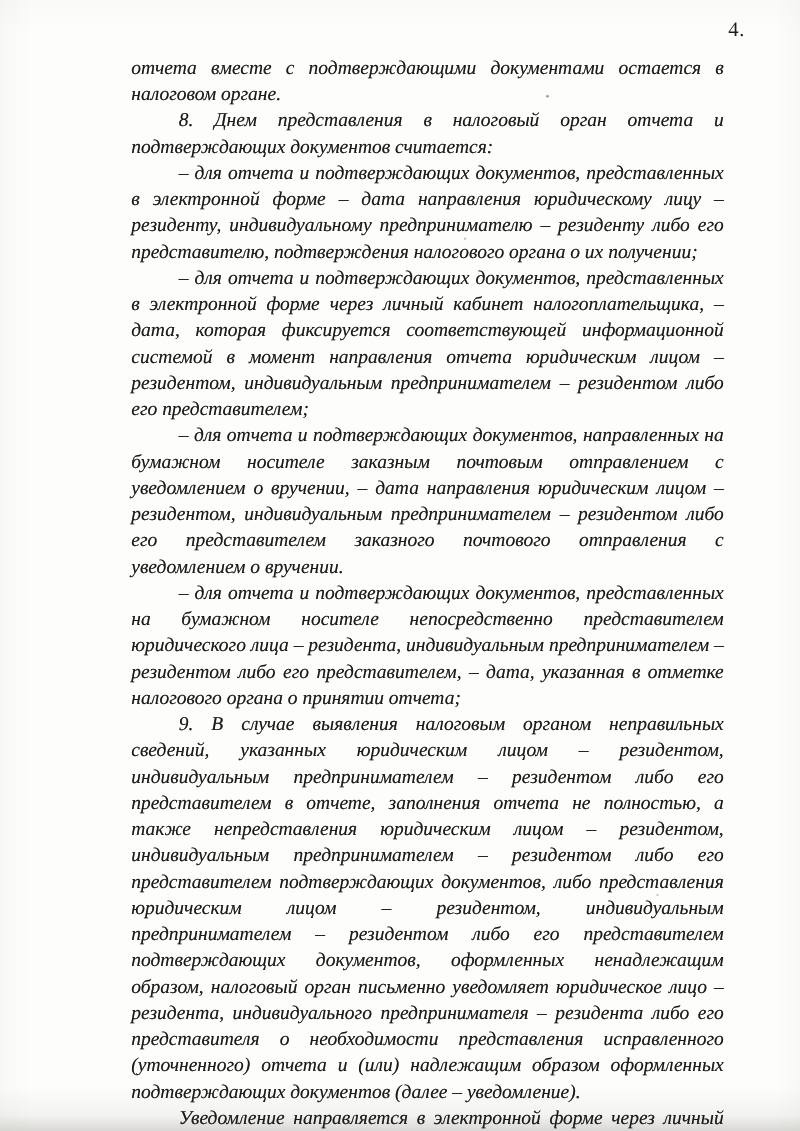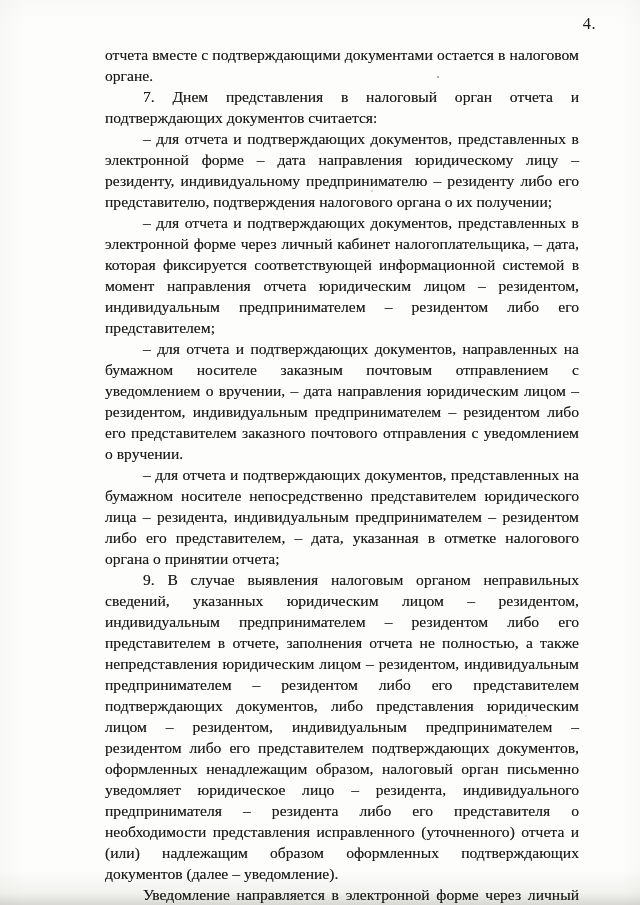--- a/index.html
+++ b/index.html
@@ -38,20 +38,21 @@
     width: 474px;
     color: #1b1b1b;
     font-size: 15.6px;
     line-height: 21px;
     text-align: justify;
     text-shadow: 0 0 0.5px rgba(20,20,20,0.55);
   }
   .content p {
     margin: 0;
     padding: 0;
+    font-style: italic;
   }
   .content p.indent {
     text-indent: 38px;
   }
   .speck {
     position: absolute;
     background: rgba(60,60,60,0.55);
     border-radius: 50%;
   }
   .speck-1 { left: 437px; top: 76px;  width: 2px; height: 2px; }
@@ -60,21 +61,21 @@
 </style>
 </head>
 <body>
 
 <div class="page">
 
   <div class="page-number">4.</div>
 
   <div class="content">
     <p class="no-indent">отчета вместе с подтверждающими документами остается в налоговом органе.</p>
-    <p class="indent">7. Днем представления в налоговый орган отчета и подтверждающих документов считается:</p>
+    <p class="indent">8. Днем представления в налоговый орган отчета и подтверждающих документов считается:</p>
     <p class="indent">– для отчета и подтверждающих документов, представленных в электронной форме – дата направления юридическому лицу – резиденту, индивидуальному предпринимателю – резиденту либо его представителю, подтверждения налогового органа о их получении;</p>
     <p class="indent">– для отчета и подтверждающих документов, представленных в электронной форме через личный кабинет налогоплательщика, – дата, которая фиксируется соответствующей информационной системой в момент направления отчета юридическим лицом – резидентом, индивидуальным предпринимателем – резидентом либо его представителем;</p>
     <p class="indent">– для отчета и подтверждающих документов, направленных на бумажном носителе заказным почтовым отправлением с уведомлением о вручении, – дата направления юридическим лицом – резидентом, индивидуальным предпринимателем – резидентом либо его представителем заказного почтового отправления с уведомлением о вручении.</p>
     <p class="indent">– для отчета и подтверждающих документов, представленных на бумажном носителе непосредственно представителем юридического лица – резидента, индивидуальным предпринимателем – резидентом либо его представителем, – дата, указанная в отметке налогового органа о принятии отчета;</p>
     <p class="indent">9. В случае выявления налоговым органом неправильных сведений, указанных юридическим лицом – резидентом, индивидуальным предпринимателем – резидентом либо его представителем в отчете, заполнения отчета не полностью, а также непредставления юридическим лицом – резидентом, индивидуальным предпринимателем – резидентом либо его представителем подтверждающих документов, либо представления юридическим лицом – резидентом, индивидуальным предпринимателем – резидентом либо его представителем подтверждающих документов, оформленных ненадлежащим образом, налоговый орган письменно уведомляет юридическое лицо – резидента, индивидуального предпринимателя – резидента либо его представителя о необходимости представления исправленного (уточненного) отчета и (или) надлежащим образом оформленных подтверждающих документов (далее – уведомление).</p>
     <p class="indent">Уведомление направляется в электронной форме через личный кабинет налогоплательщика или выдается налоговым органом непосредственно представителю юридического лица – резидента, индивидуальному предпринимателю – резиденту либо его представителю под расписку, или направляется заказным почтовым отправлением с уведомлением о вручении.</p>
   </div>
 
   <div class="speck speck-1"></div>
   <div class="speck speck-2"></div>

